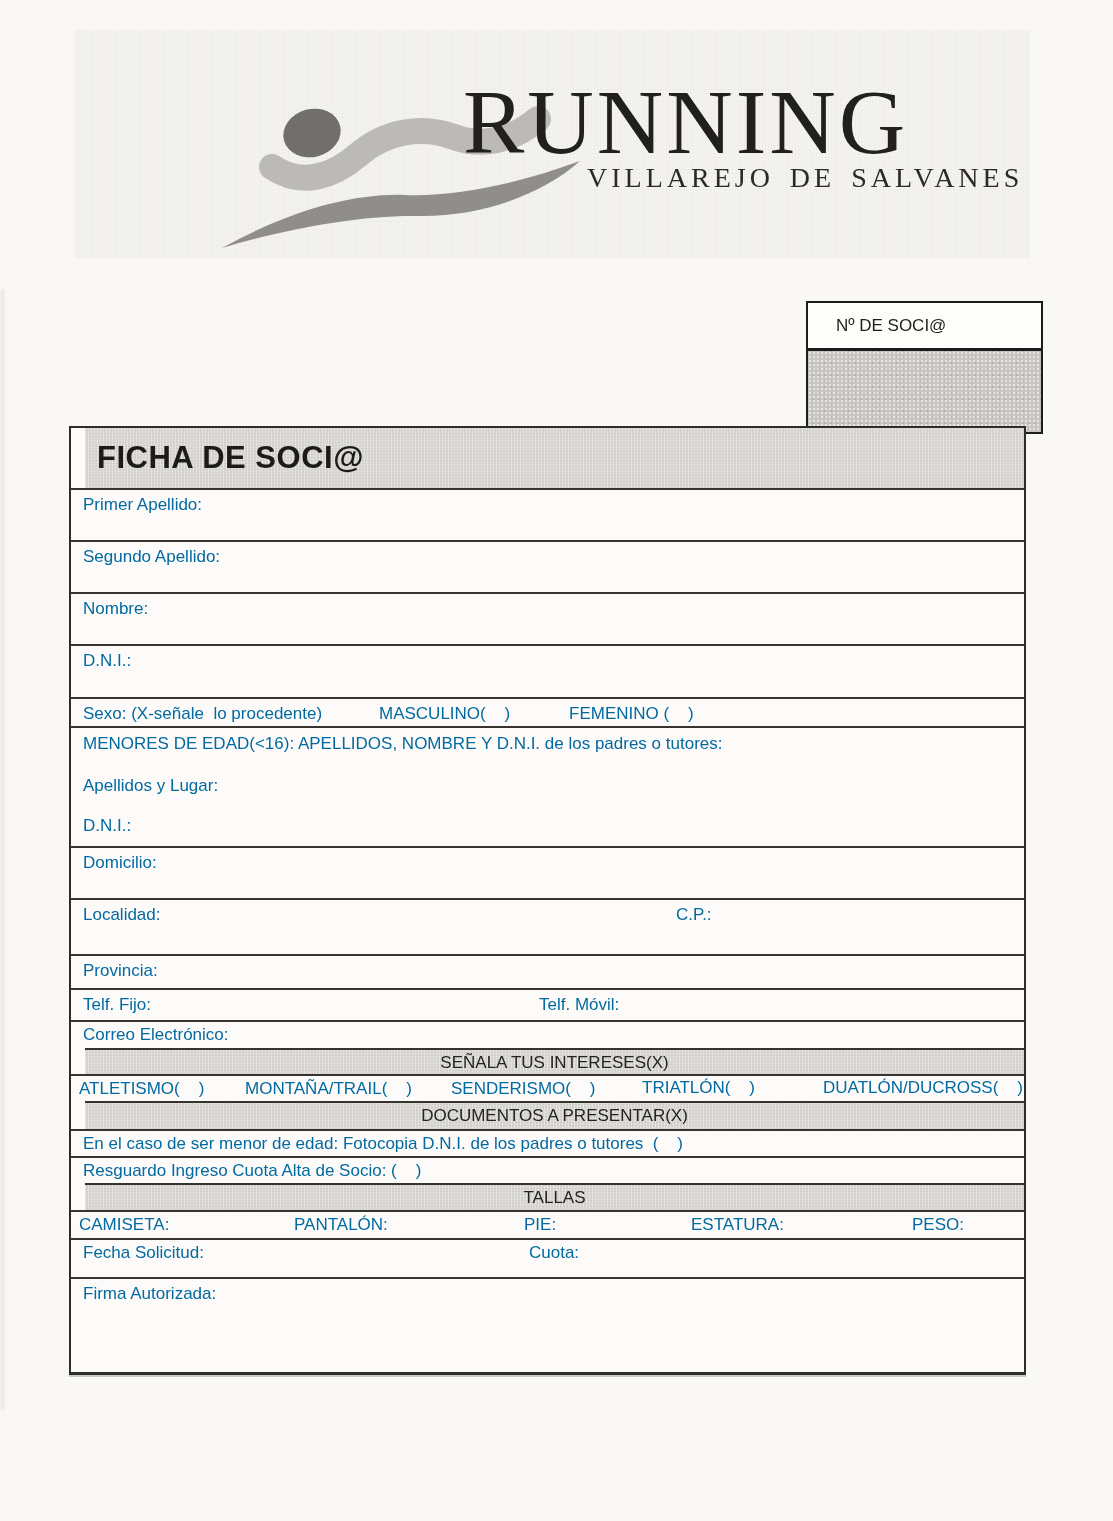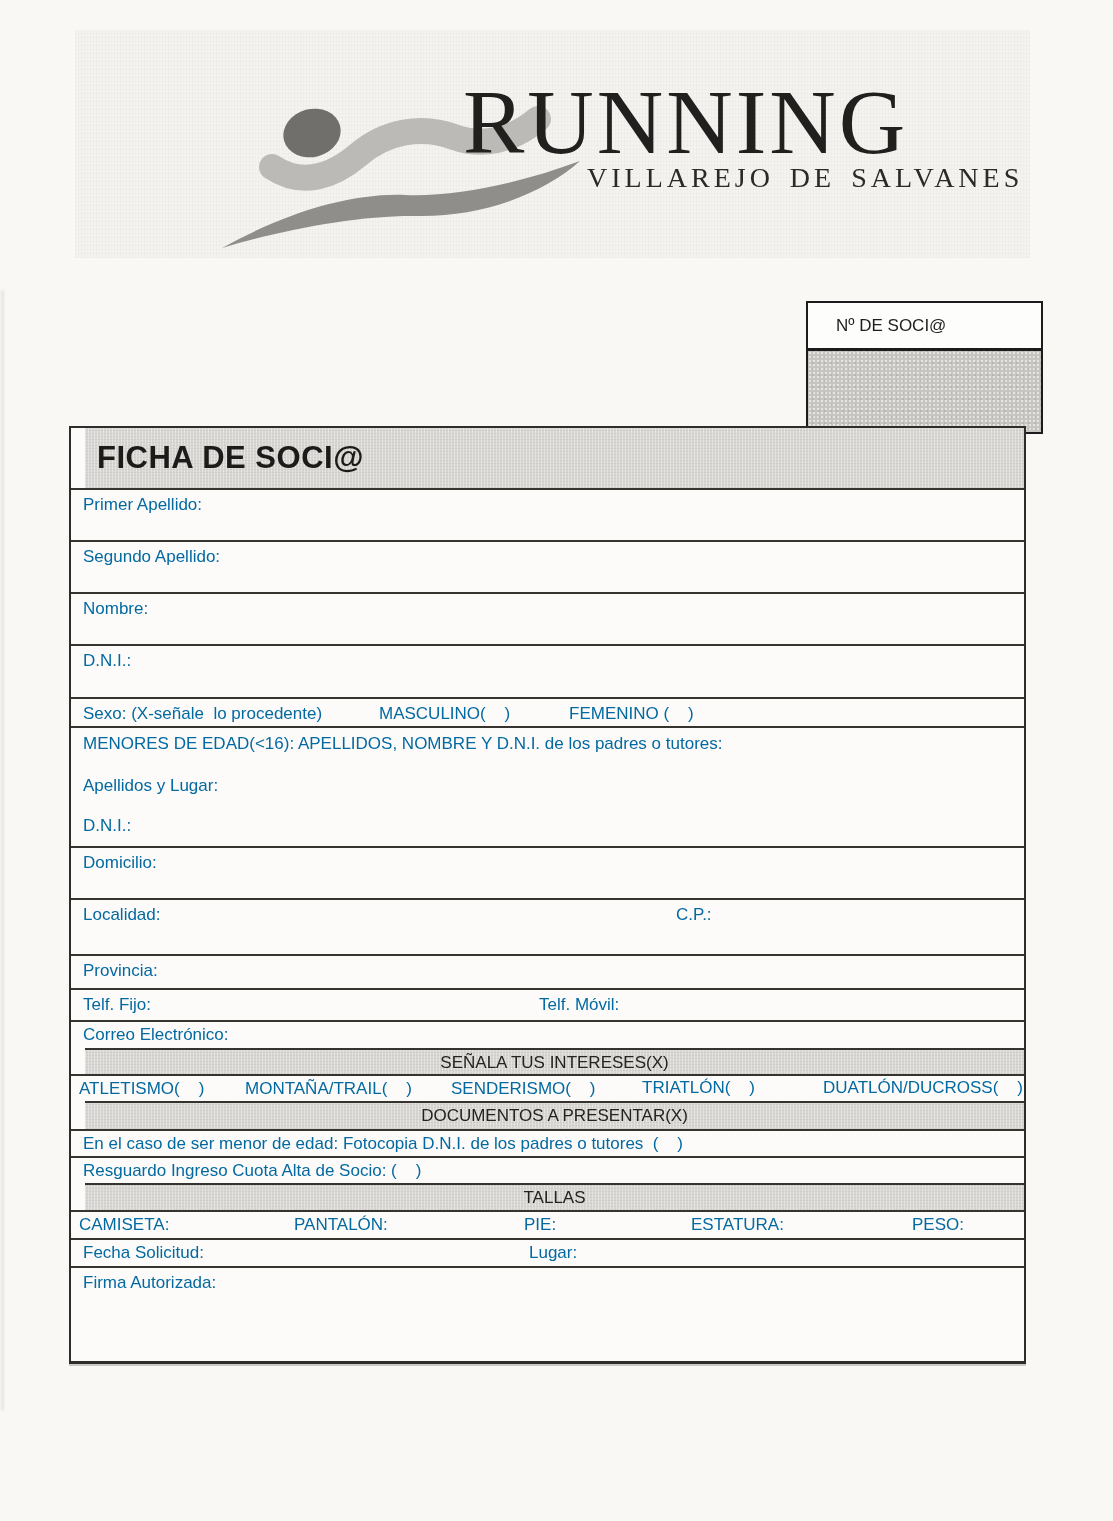--- a/index.html
+++ b/index.html
@@ -200,23 +200,23 @@
     </div>
 
     <div class="row" style="height:28px">
       <span class="lbl abs" style="left:8px;top:3px">CAMISETA:</span>
       <span class="lbl abs" style="left:223px;top:3px">PANTALÓN:</span>
       <span class="lbl abs" style="left:453px;top:3px">PIE:</span>
       <span class="lbl abs" style="left:620px;top:3px">ESTATURA:</span>
       <span class="lbl abs" style="left:841px;top:3px">PESO:</span>
     </div>
 
-    <div class="row" style="height:28px">
+    <div class="row" style="height:39px">
       <span class="lbl" style="top:3px">Fecha Solicitud:</span>
-      <span class="lbl abs" style="left:458px;top:3px">Lugar:</span>
+      <span class="lbl abs" style="left:458px;top:3px">Cuota:</span>
     </div>
 
     <div class="row" style="height:95px">
       <span class="lbl">Firma Autorizada:</span>
     </div>
 
   </div>
 </div>
 
 </body></html>

